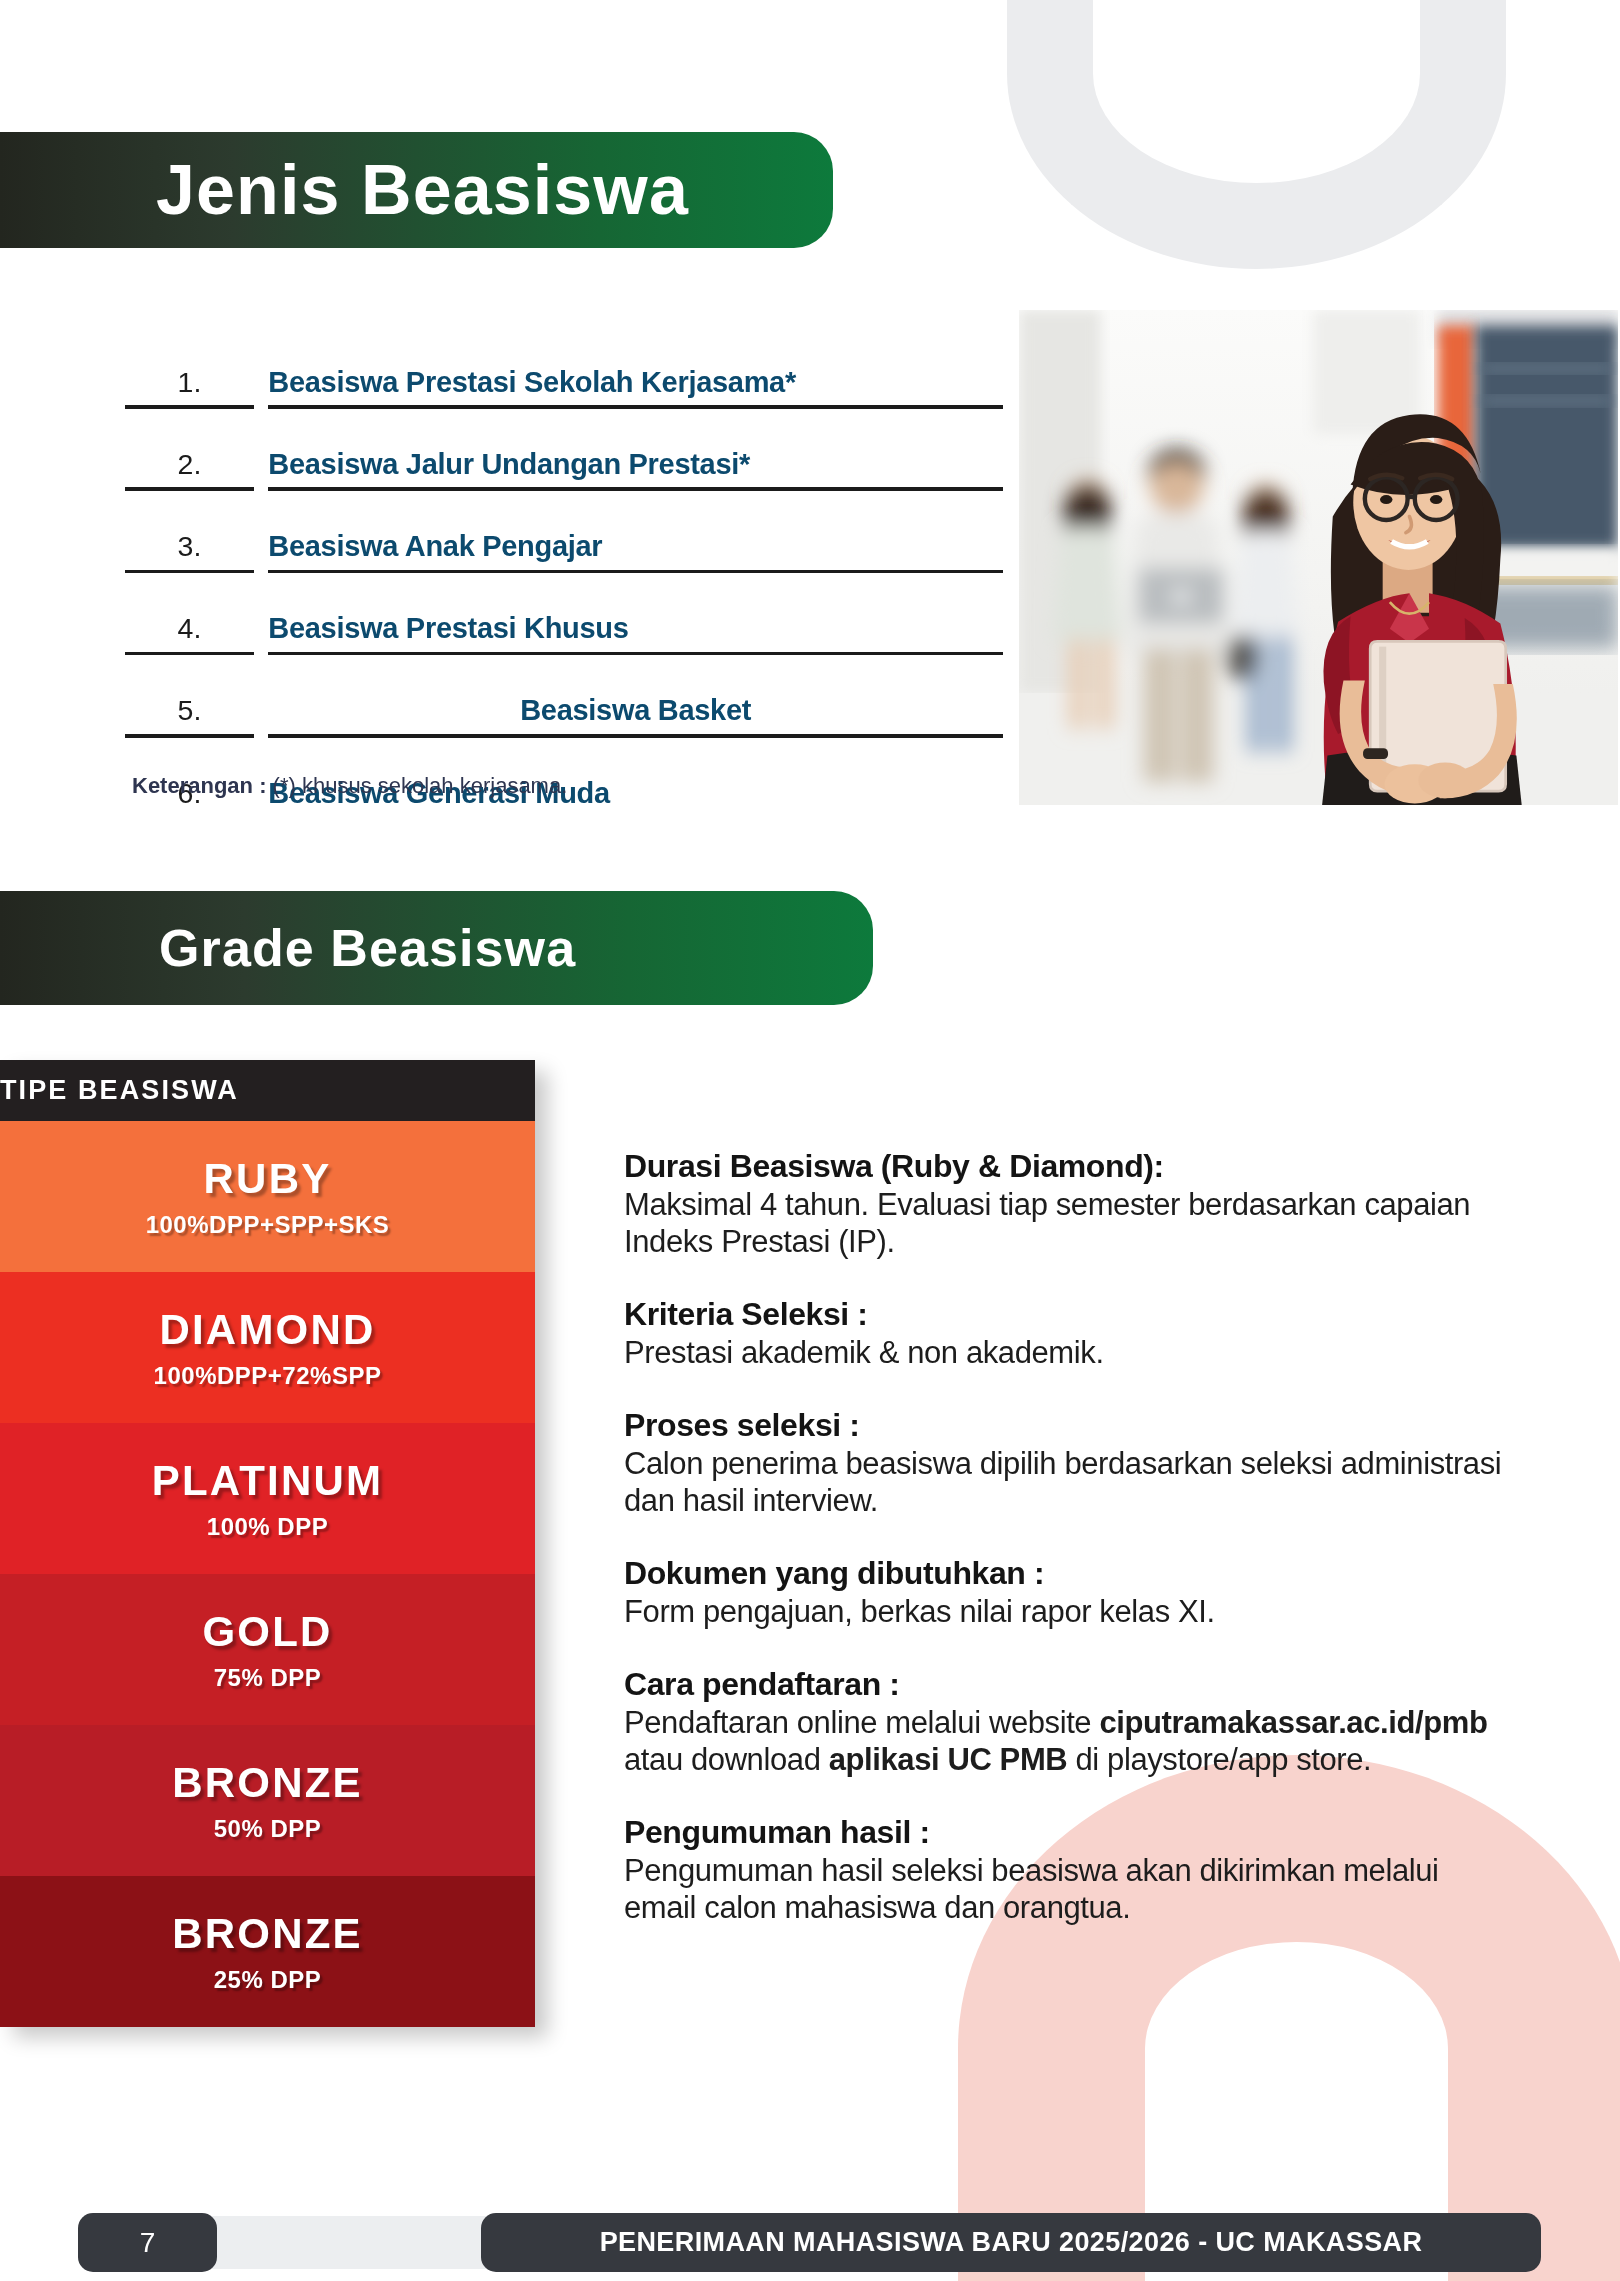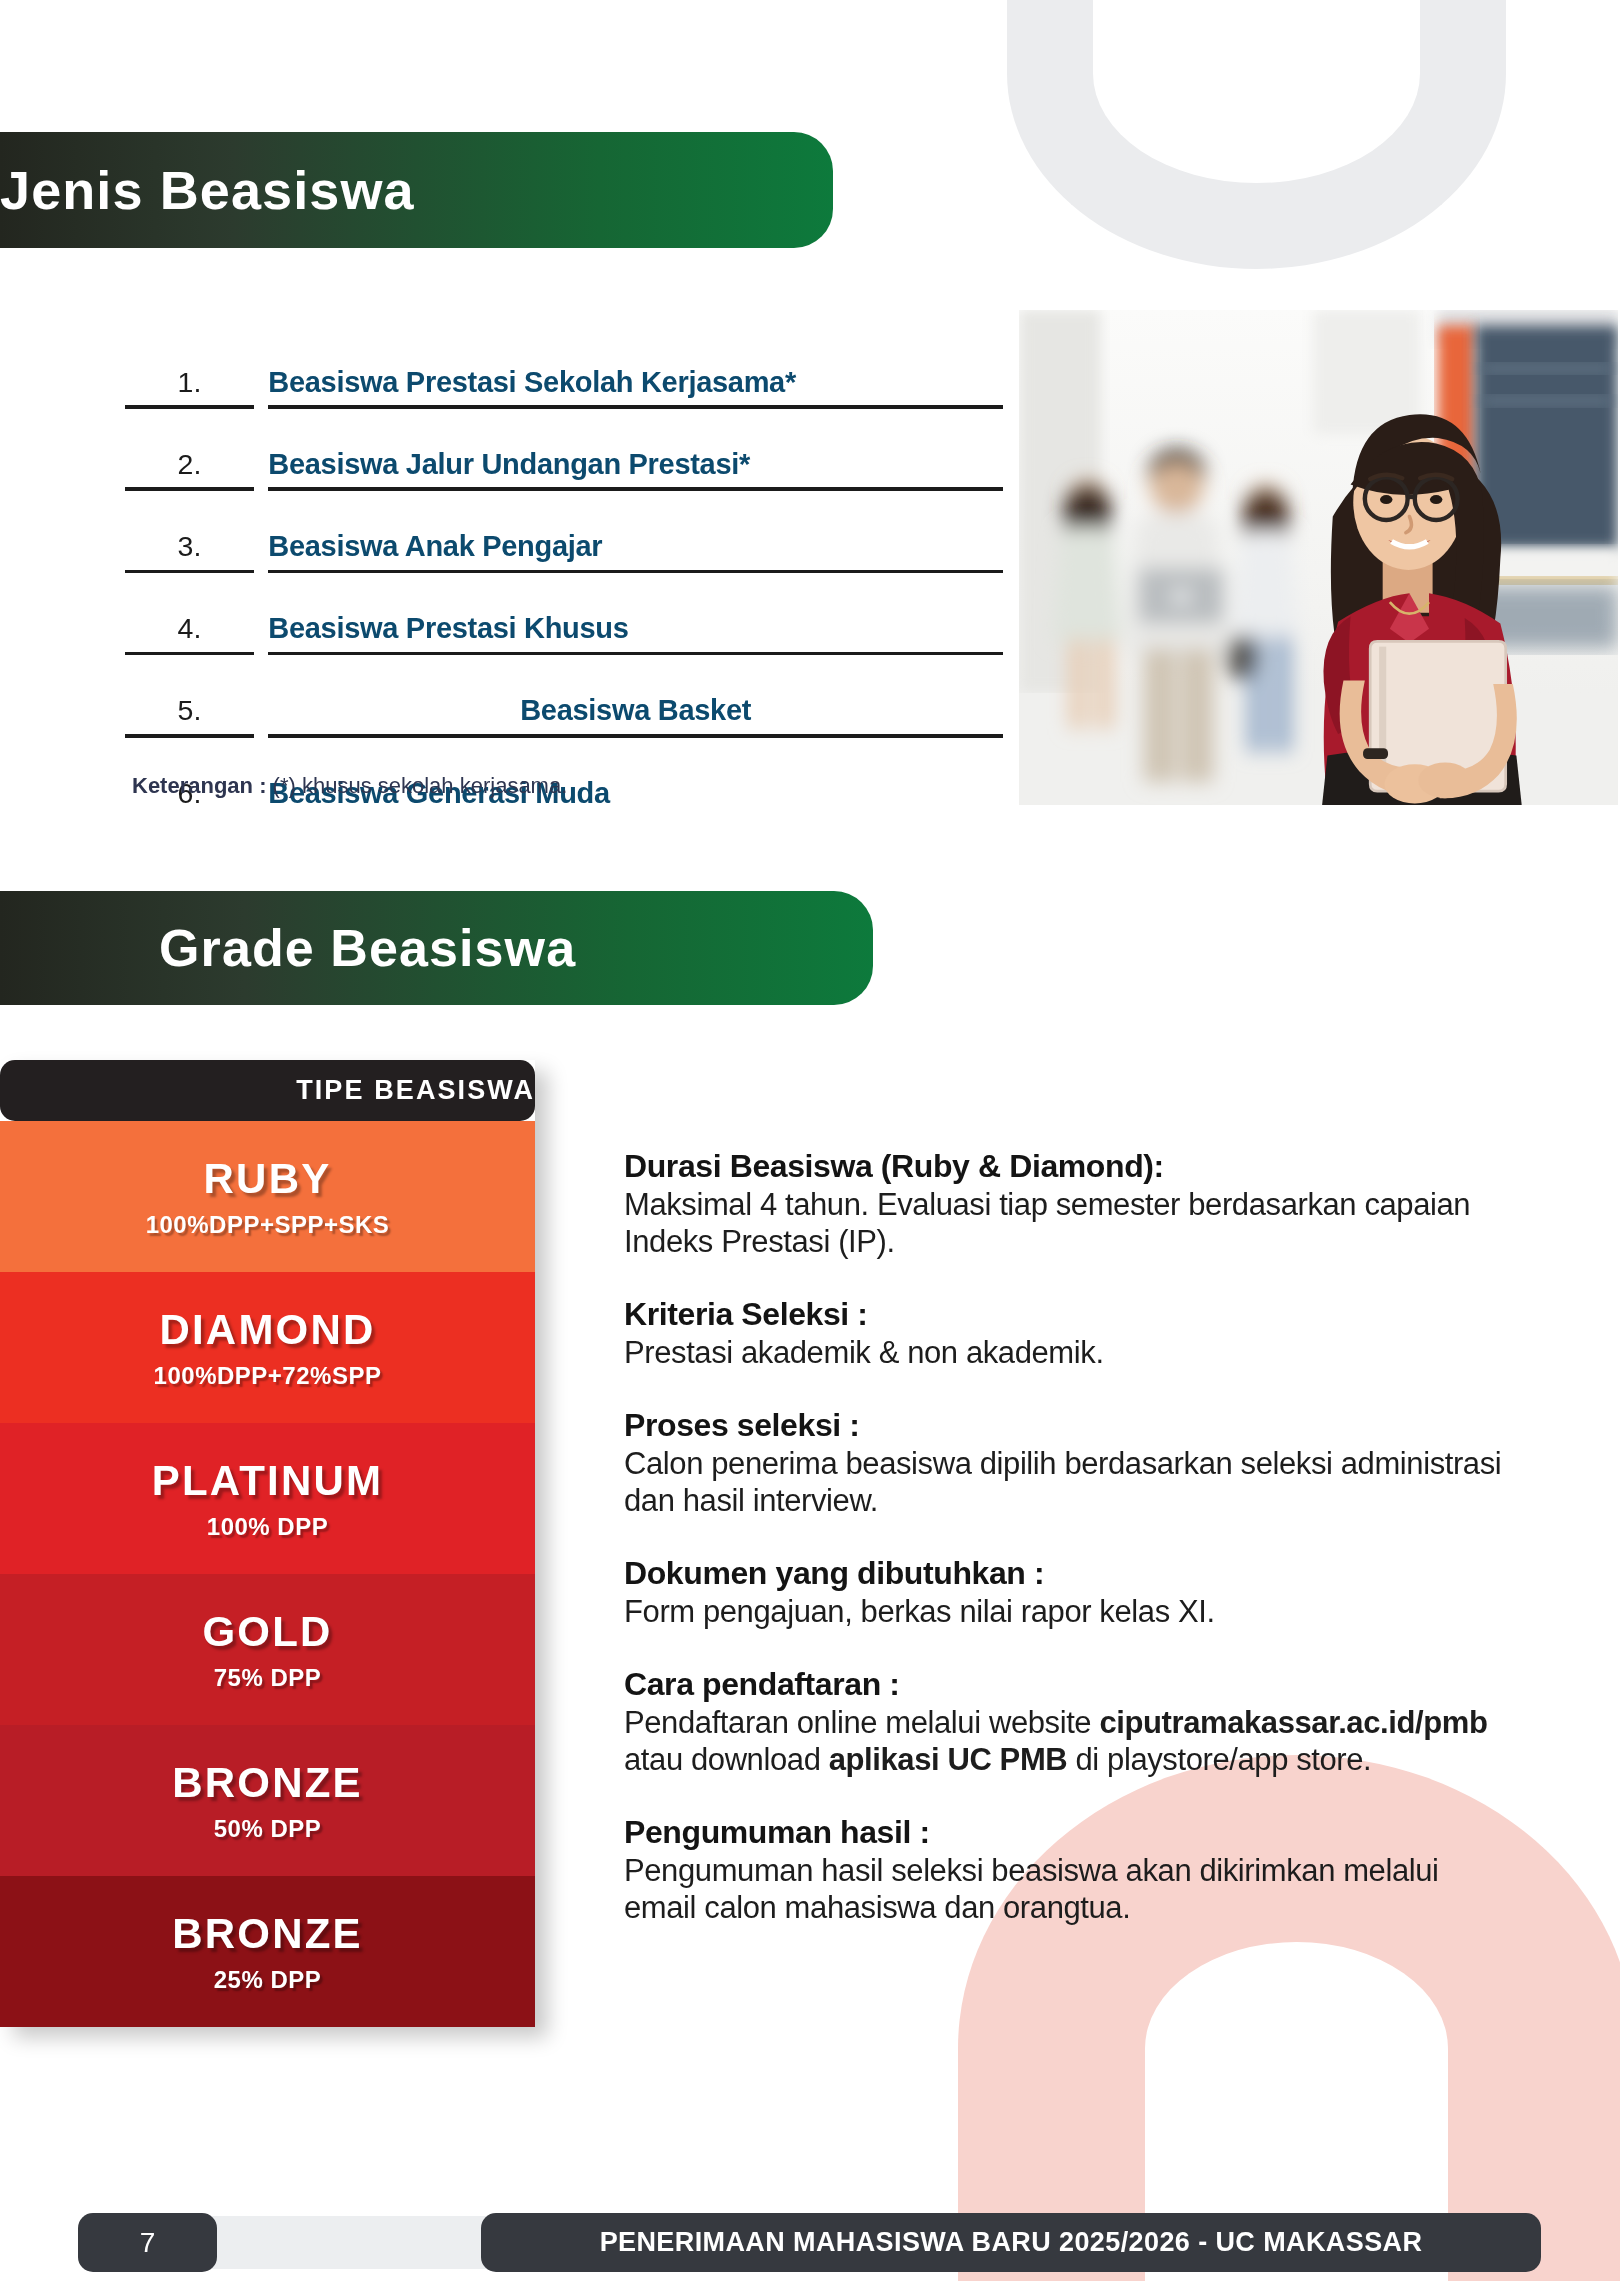--- a/index.html
+++ b/index.html
@@ -62,21 +62,22 @@
     font-weight: 700;
     letter-spacing: 1.1px;
     white-space: nowrap;
   }
   #banner-jenis {
     top: 132px;
     width: 833px;
     height: 116px;
   }
   #banner-jenis .banner-text {
-    font-size: 54px;
+    font-size: 70px;
+    margin-left: 156px;
   }
   #banner-grade {
     top: 891px;
     width: 873px;
     height: 114px;
   }
   #banner-grade .banner-text {
     font-size: 52px;
     margin-left: 159px;
   }
@@ -166,22 +167,21 @@
     left: 0;
     width: 535px;
     z-index: 3;
     box-shadow: 12.5px 10.7px 19.6px rgba(0,0,0,0.22);
   }
   .grade-head {
     height: 61px;
     background: #231f20;
     display: flex;
     align-items: center;
-    justify-content: flex-end;
-    border-radius: 15px;
+    justify-content: flex-start;
   }
   .grade-head span {
     color: #ffffff;
     font-size: 27px;
     font-weight: 700;
     letter-spacing: 2.1px;
   }
   .grade-row {
     height: 151px;
     display: flex;

